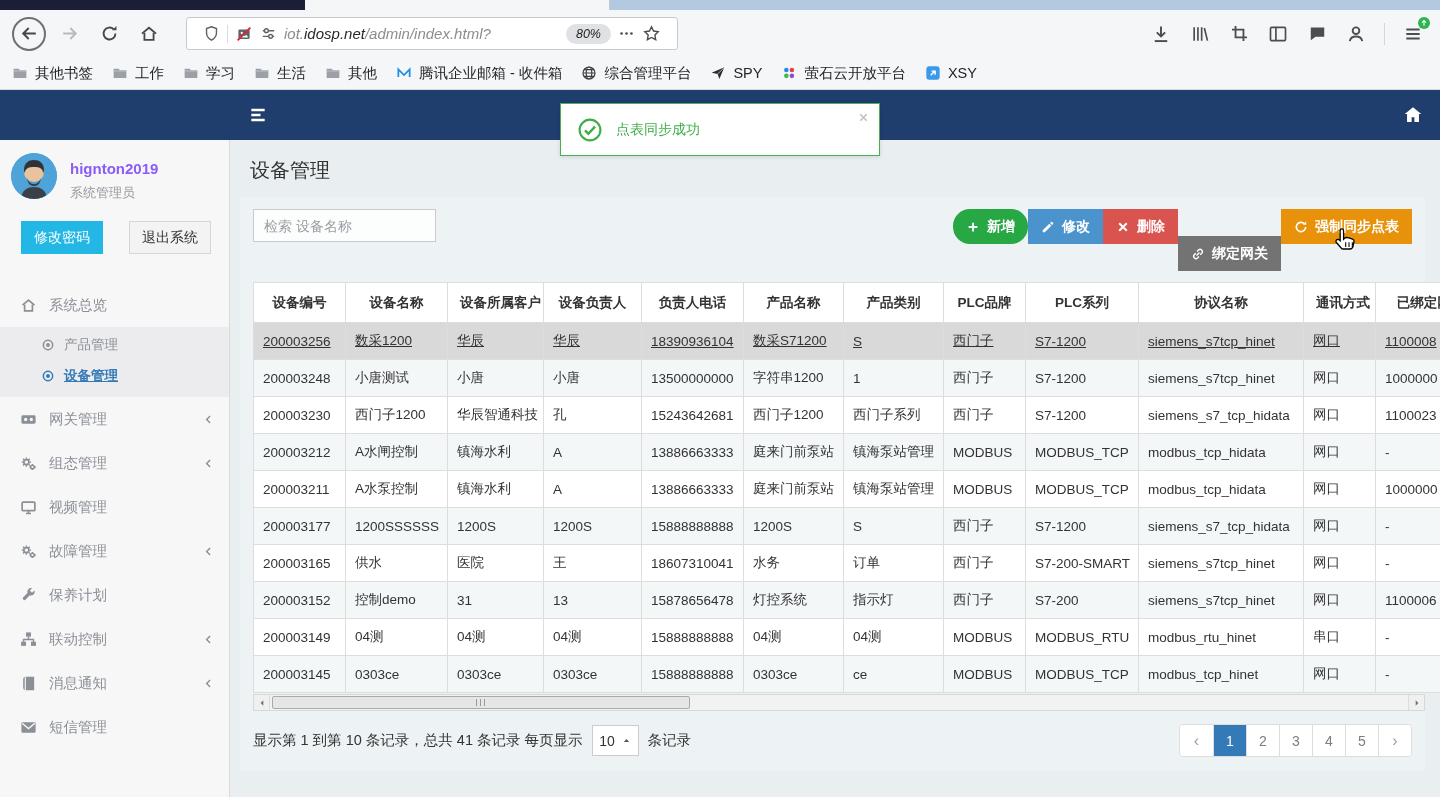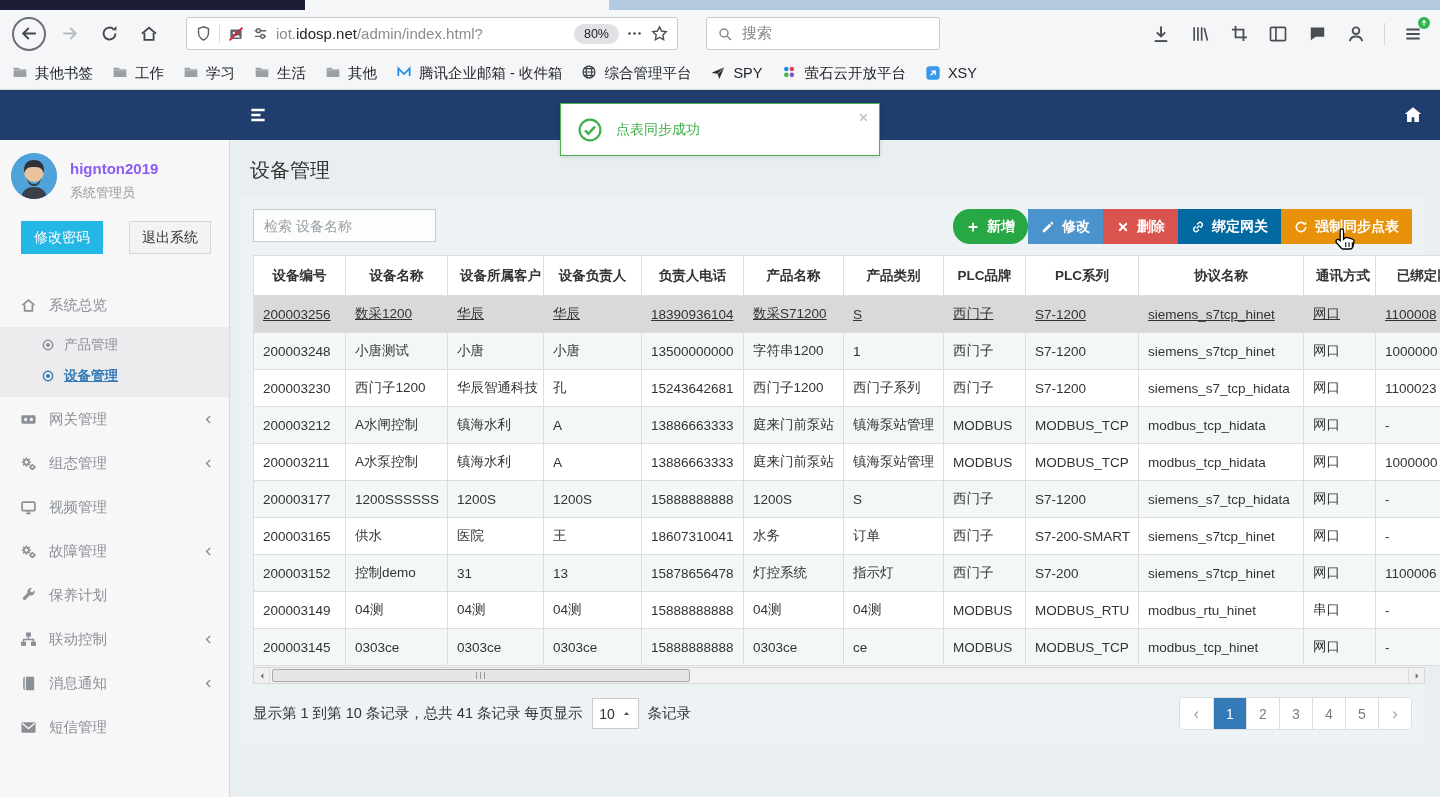--- a/index.html
+++ b/index.html
@@ -11,34 +11,34 @@
   .tabstrip{height:10px;display:flex;}
   .ts-dark{width:305px;background:#1c1e38;}
   .ts-active{width:305px;background:#f5f6f7;border-right:1px solid #c4c8cc;}
   .ts-rest{flex:1;background:#b3c9e0;}
 
   
   .btoolbar{height:47px;background:#f5f6f7;display:flex;align-items:center;padding:0 12px;}
   .nav-btn{width:34px;height:34px;display:flex;align-items:center;justify-content:center;color:#44474c;margin-right:6px;}
   .nav-btn.back{border:2px solid #6d7076;border-radius:50%;}
   .nav-btn.fwd{color:#b7babf;}
-  .urlbar{width:492px;height:33px;margin-left:14px;background:#fff;border:1px solid #c6cace;border-radius:3px;display:flex;align-items:center;padding:0 8px;gap:7px;}
+  .urlbar{width:492px;height:33px;margin-left:14px;background:#fff;border:1px solid #c6cace;border-radius:3px;display:flex;align-items:center;padding:0 16px;gap:7px;font-style:italic;}
   .url-divider{width:1px;height:18px;background:#d9dce0;}
   .url-text{flex:1;font-size:15px;color:#8a8d91;white-space:nowrap;overflow:hidden;}
   .url-text b{color:#25282c;font-weight:normal;}
   .zoom-pill{background:#dfe1e4;border-radius:10px;font-size:12.5px;color:#222;padding:3px 10px;}
   .searchbox{width:234px;height:33px;margin-left:28px;background:#fff;border:1px solid #c6cace;border-radius:3px;display:flex;align-items:center;gap:9px;padding:0 10px;color:#85888c;font-size:15px;}
   .right-icons{margin-left:auto;display:flex;align-items:center;gap:9px;color:#4a4d52;}
   .ric{width:30px;height:30px;display:flex;align-items:center;justify-content:center;position:relative;}
   .tb-div{width:1px;height:22px;background:#d4d7da;margin:0 4px;}
   .menu-badge{position:absolute;top:-2px;right:-2px;width:12px;height:12px;border-radius:50%;background:#2cb64c;display:flex;align-items:center;justify-content:center;}
 
   
   .bookmarksbar{height:33px;background:#f5f6f7;border-bottom:1px solid #d7dadc;display:flex;align-items:center;padding:0 12px;gap:19px;font-size:14.5px;color:#23262a;}
-  .bm-item{display:flex;align-items:flex-start;gap:7px;white-space:nowrap;}
+  .bm-item{display:flex;align-items:center;gap:7px;white-space:nowrap;}
 
   
   .appheader{height:50px;background:#1f3d6d;position:relative;color:#fff;}
   .hamb{position:absolute;left:248px;top:15px;width:20px;height:20px;color:#fff;}
   .hd-home{position:absolute;right:16px;top:14px;}
 
   
   .appbody{display:flex;height:657px;}
   .sidebar{width:230px;background:#f7f7f8;border-right:1px solid #d9dadd;overflow:hidden;flex:none;}
   .userblock{padding:13px 10px 0 11px;display:flex;gap:13px;}
@@ -168,29 +168,20 @@
           <circle cx="19" cy="12" r="1.9" fill="currentColor"></circle>
         </svg>
       </span>
     <span class="icon" style="color:#4a4d52;">
         <svg width="19" height="19" viewBox="0 0 24 24">
           <path d="M12 3.6l2.6 5.3 5.9.9-4.2 4.1 1 5.8L12 17l-5.2 2.7 1-5.8-4.3-4.1 5.9-.9z" fill="none" stroke="currentColor" stroke-width="1.8"></path>
         </svg>
       </span>
   </div>
 
-  <div class="searchbox">
-    <span class="icon">
-        <svg width="16" height="16" viewBox="0 0 24 24">
-          <circle cx="10.5" cy="10.5" r="6" fill="none" stroke="currentColor" stroke-width="2.2"></circle>
-          <path d="M15 15l6 6" stroke="currentColor" stroke-width="2.2"></path>
-        </svg>
-      </span>
-    <span>搜索</span>
-  </div>
 
   <div class="right-icons">
     <div class="ric">
         <span class="icon">
           <svg width="20" height="20" viewBox="0 0 24 24">
             <path d="M12 3v11M7 10l5 5 5-5" fill="none" stroke="currentColor" stroke-width="2.3"></path>
             <path d="M4.5 20.5h15" stroke="currentColor" stroke-width="2.3"></path>
           </svg>
         </span>
       </div>
@@ -536,21 +527,21 @@
               <span>修改</span>
             </button>
             <button class="tbtn" style="background: rgb(217, 83, 79);">
               <span class="icon">
                 <svg width="14" height="14" viewBox="0 0 24 24">
                   <path d="M5.5 5.5l13 13M18.5 5.5l-13 13" stroke="#fff" stroke-width="3.4"></path>
                 </svg>
               </span>
               <span>删除</span>
             </button>
-            <button class="tbtn" style="background: #0369a1;">
+            <button class="tbtn" style="background: #737373; margin-top: 27px;">
               <span class="icon">
                 <svg width="14" height="14" viewBox="0 0 24 24">
                   <path d="M9.5 14.5l5-5M8.2 10.8 5.6 13.4a3.9 3.9 0 0 0 5.5 5.5l2.6-2.6M15.8 13.2l2.6-2.6a3.9 3.9 0 0 0-5.5-5.5l-2.6 2.6" fill="none" stroke="#fff" stroke-width="2.4"></path>
                 </svg>
               </span>
               <span>绑定网关</span>
             </button>
             <button class="tbtn" style="background: rgb(232, 146, 12);">
               <span class="icon">
                 <svg width="14" height="14" viewBox="0 0 24 24">

